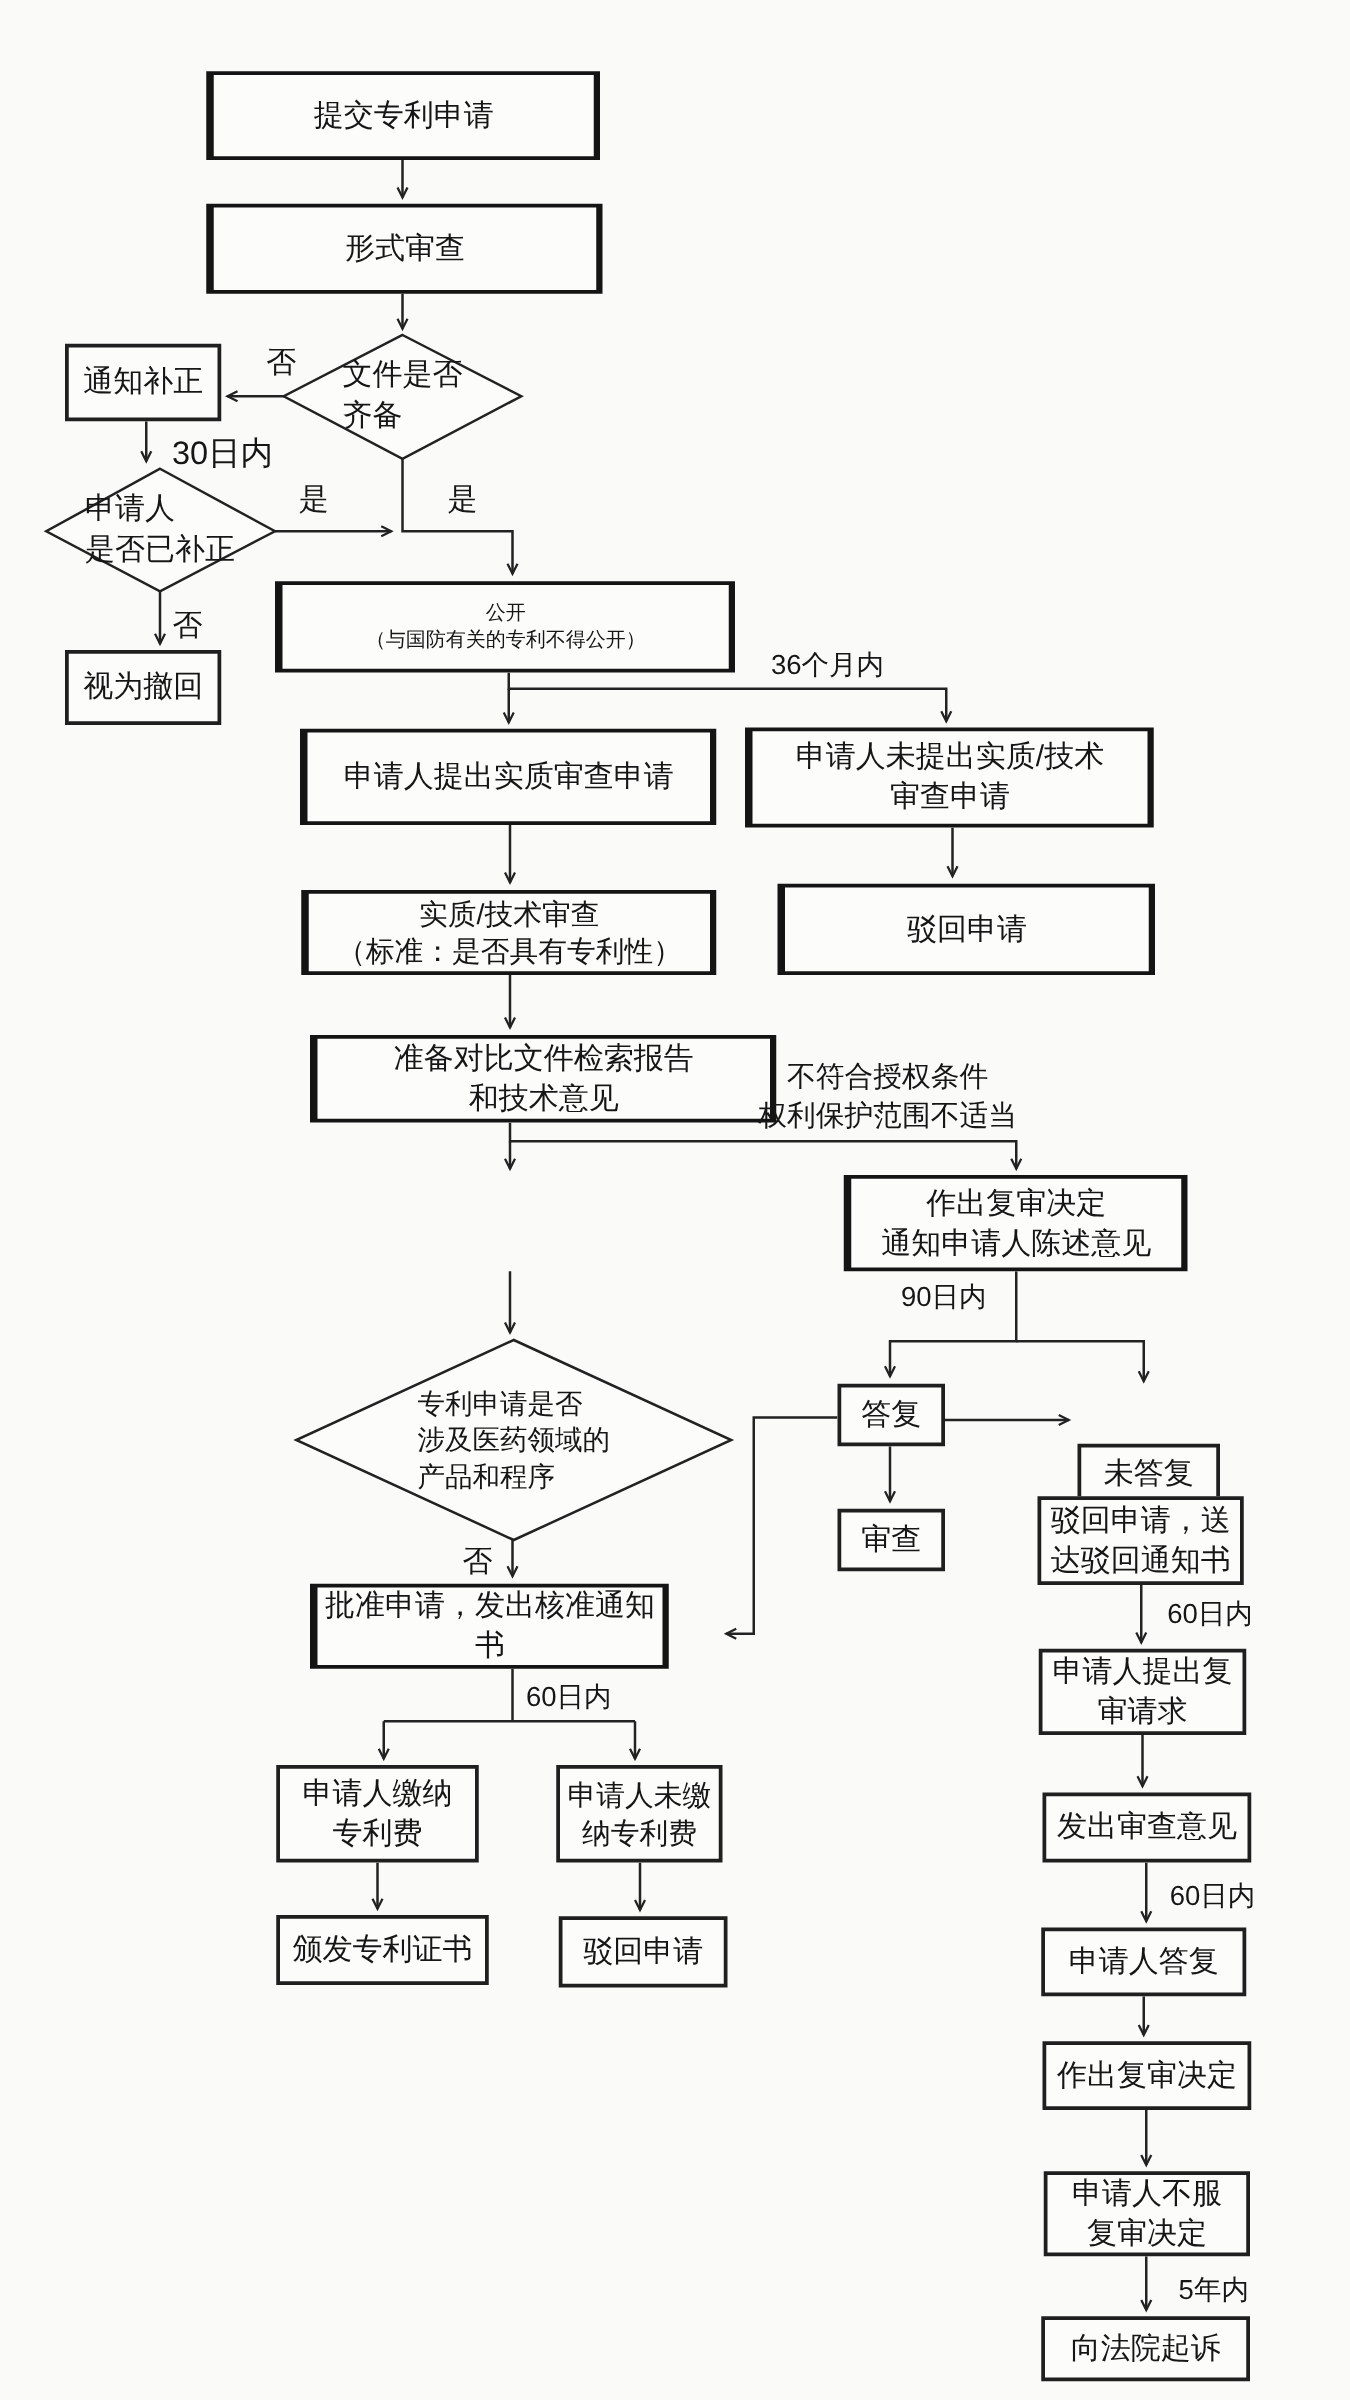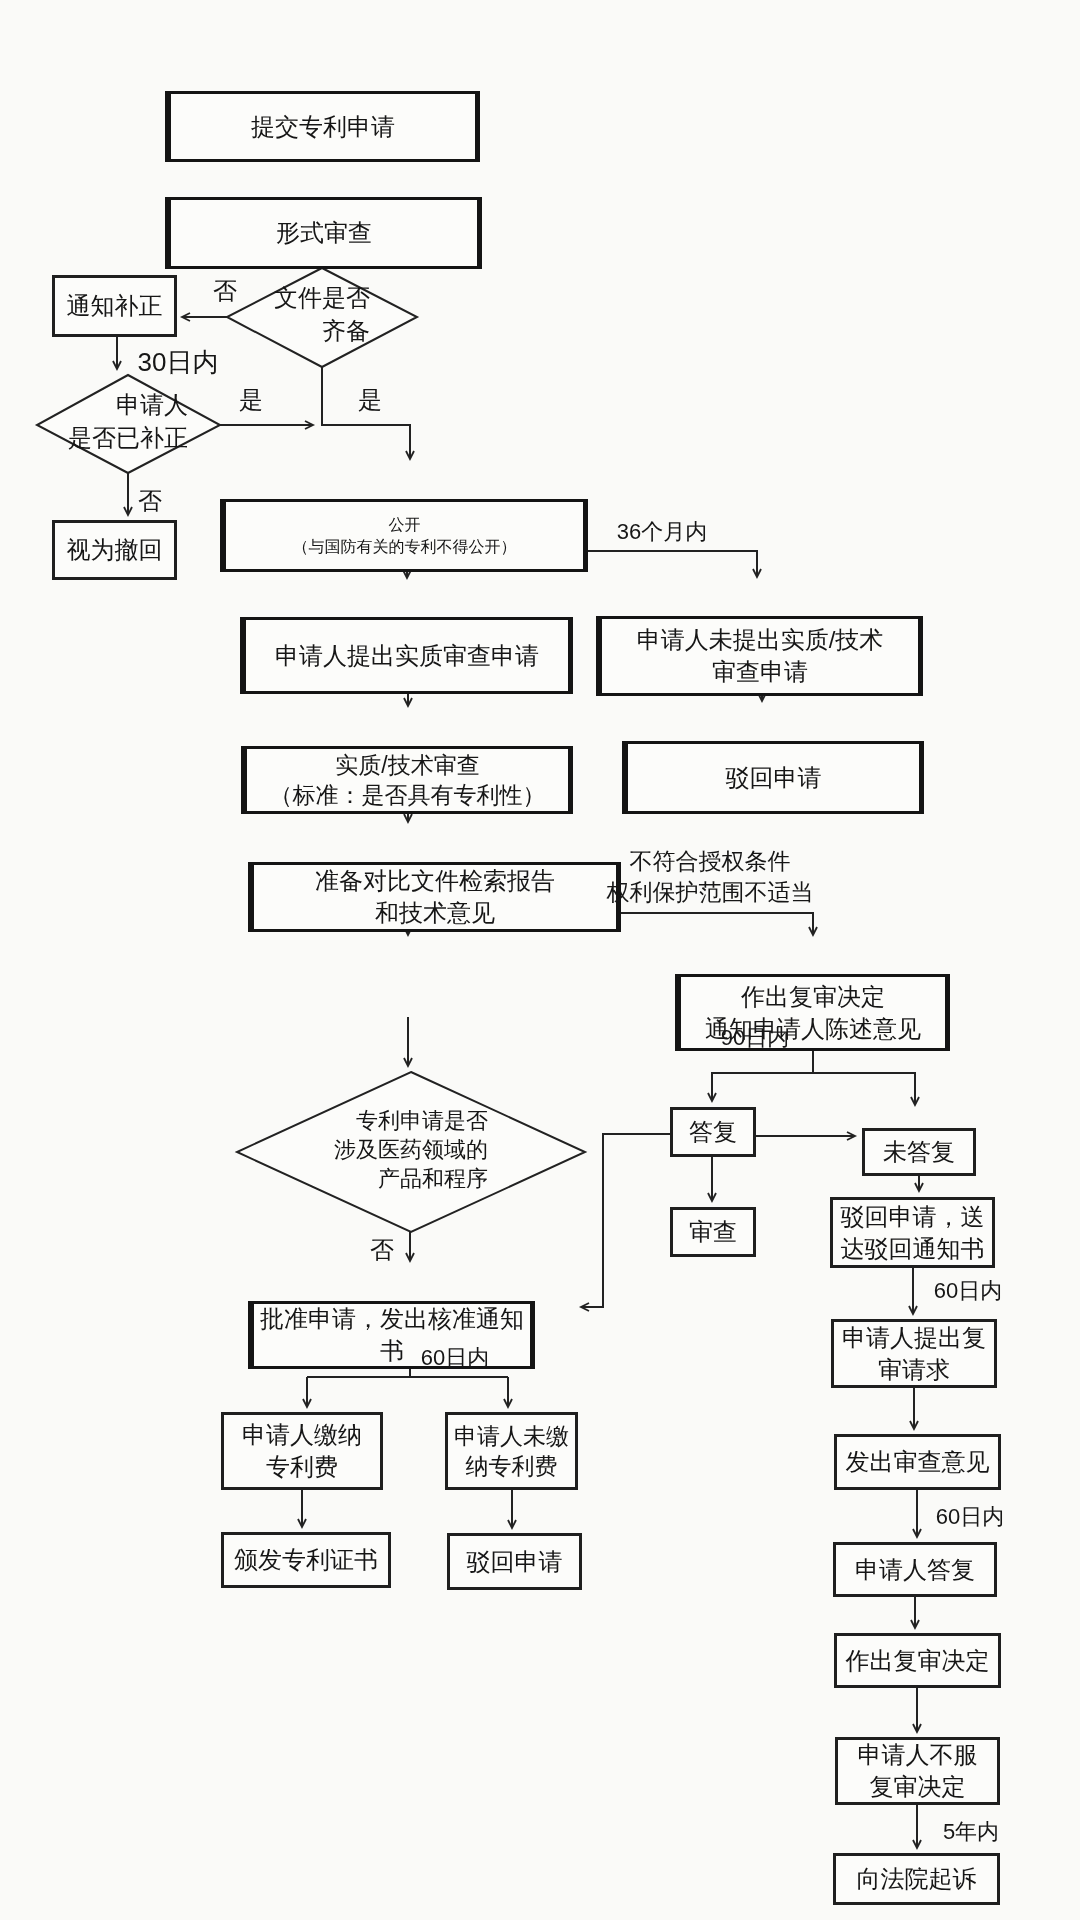--- a/index.html
+++ b/index.html
@@ -1,24 +1,24 @@
 <!DOCTYPE html>
 <html><head>
 <meta charset="utf-8">
 <style>
   html,body{margin:0;padding:0;background:#e9e9e9;}
   .canvas{position:relative;width:1080px;height:1920px;margin:0 auto;background:#fafaf8;
           font-family:"Liberation Sans","DejaVu Sans",sans-serif;color:#161616;overflow:hidden;}
   svg.wires{position:absolute;left:0;top:0;width:1080px;height:1920px;}
   .node{position:absolute;box-sizing:border-box;display:flex;align-items:center;justify-content:center;
         text-align:center;white-space:pre-line;background:#fcfcfa;font-size:24px;line-height:1.32;}
-  .major{border:3px solid #141414;border-left-width:6px;border-right-width:5px;margin-top:34px;}
+  .major{border:3px solid #141414;border-left-width:6px;border-right-width:5px;}
   .minor{border:3px solid #1f1f1f;}
-  .dtext{position:absolute;transform:translate(-50%,-50%);text-align:right;white-space:pre-line;
-         font-size:24px;line-height:1.36;font-family:Liberation Mono, monospace;}
+  .dtext{position:absolute;transform:translate(-50%,-50%);text-align:left;white-space:pre-line;
+         font-size:24px;line-height:1.36;}
   .dtext.small{font-size:22px;line-height:1.32;}
   .lbl{position:absolute;transform:translate(-50%,-50%);white-space:pre-line;text-align:center;
        font-size:23px;line-height:1.35;}
 </style>
 </head>
 <body>
 
 <div class="canvas">
 
   <svg class="wires" viewBox="0 0 1080 1920">
@@ -78,21 +78,21 @@
   <div class="node major" style="left:596px;top:582px;width:327px;height:80px">申请人未提出实质/技术
 审查申请</div>
   <div class="node major" style="left:241px;top:712px;width:332px;height:68px;font-size:23px">实质/技术审查
 （标准：是否具有专利性）</div>
   <div class="node major" style="left:622px;top:707px;width:302px;height:73px">驳回申请</div>
   <div class="node major" style="left:248px;top:828px;width:373px;height:70px">准备对比文件检索报告
 和技术意见</div>
   <div class="node major" style="left:675px;top:940px;width:275px;height:77px">作出复审决定
 通知申请人陈述意见</div>
   <div class="node minor" style="left:670px;top:1107px;width:86px;height:50px">答复</div>
-  <div class="node minor" style="left:862px;top:1128px;width:114px;height:48px">未答复</div>
+  <div class="node minor" style="left:862px;top:1155px;width:114px;height:48px">未答复</div>
   <div class="node minor" style="left:670px;top:1207px;width:86px;height:50px">审查</div>
   <div class="node minor" style="left:830px;top:1197px;width:165px;height:71px">驳回申请，送
 达驳回通知书</div>
   <div class="node major" style="left:248px;top:1267px;width:287px;height:68px">批准申请，发出核准通知书</div>
   <div class="node minor" style="left:221px;top:1412px;width:162px;height:78px">申请人缴纳
 专利费</div>
   <div class="node minor" style="left:445px;top:1412px;width:133px;height:78px;font-size:23px">申请人未缴
 纳专利费</div>
   <div class="node minor" style="left:221px;top:1532px;width:170px;height:56px">颁发专利证书</div>
   <div class="node minor" style="left:447px;top:1533px;width:135px;height:57px">驳回申请</div>

